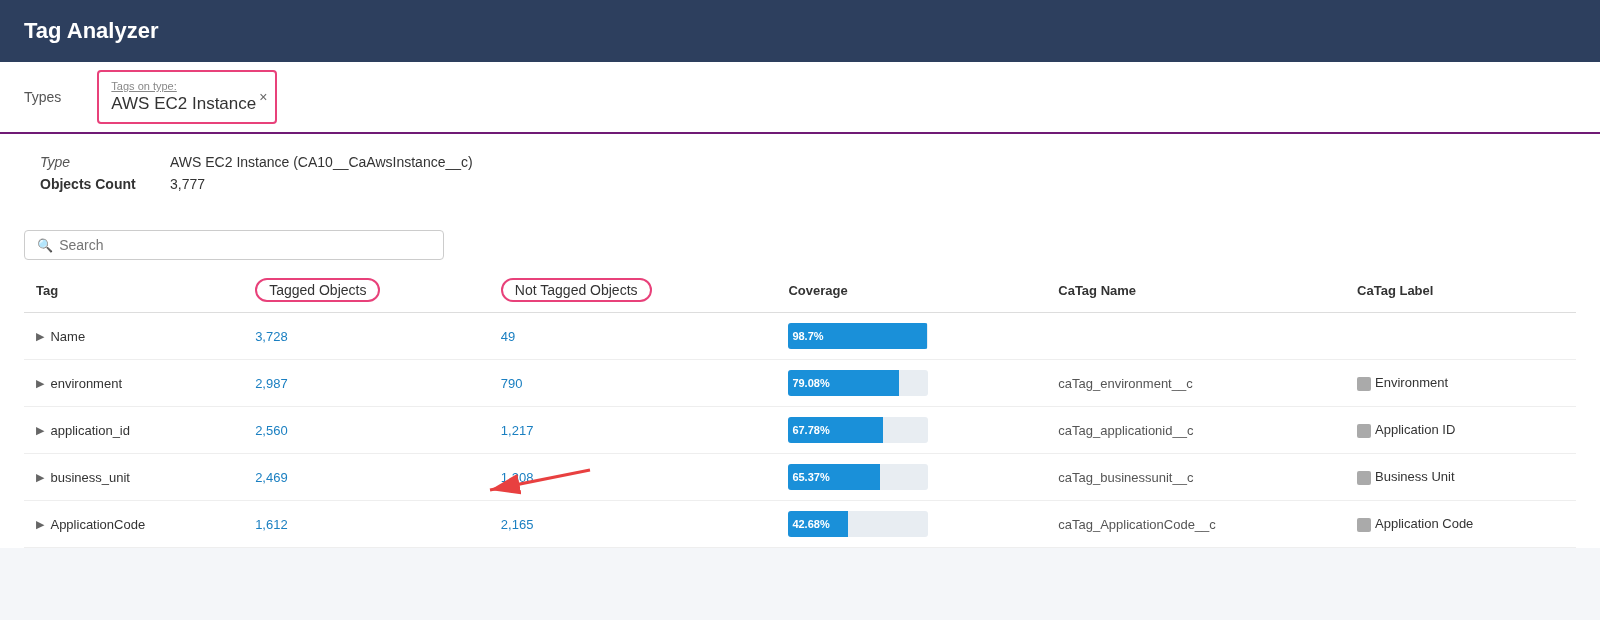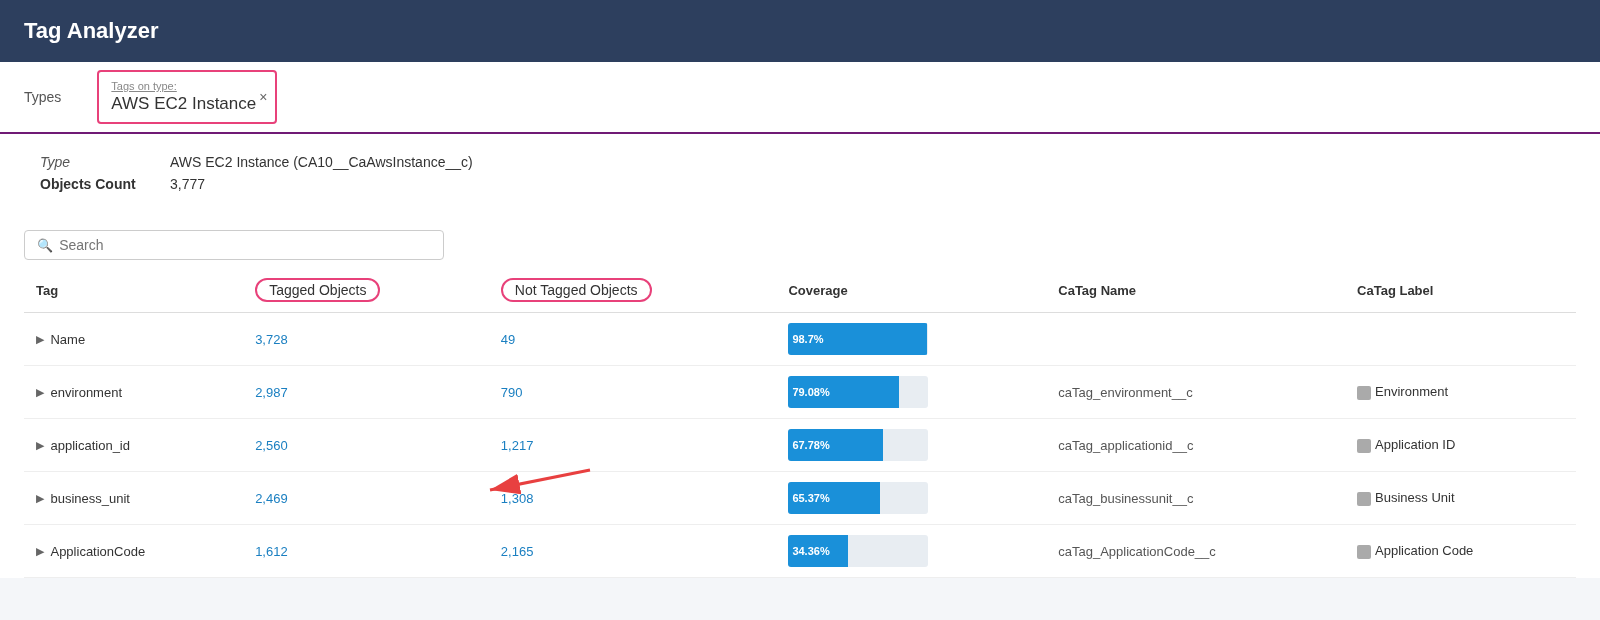--- a/index.html
+++ b/index.html
@@ -170,21 +170,21 @@
       gap: 6px;
     }
 
     .chevron {
       color: #666;
       font-size: 11px;
     }
 
     .coverage-bg {
       width: 140px;
-      height: 32px;
+      height: 26px;
       background: #e8edf2;
       border-radius: 3px;
       overflow: hidden;
       position: relative;
     }
 
     .coverage-fill {
       height: 100%;
       background: #1a90d9;
       display: flex;
@@ -346,21 +346,21 @@
             <td>
               <span class="row-tag">
                 <span class="chevron">▶</span>
                 <span>ApplicationCode</span>
               </span>
             </td>
             <td class="col-link">1,612</td>
             <td class="col-link">2,165</td>
             <td>
     <div class="coverage-bg">
-      <div class="coverage-fill" style="width:42.68%">34.36%</div>
+      <div class="coverage-fill" style="width:42.68%">42.68%</div>
     </div>
             </td>
             <td style="color: rgb(85, 85, 85);">caTag_ApplicationCode__c</td>
             <td><span class="catag-label-icon"></span><span>Application Code</span></td>
           </tr>
         </tbody>
     </table>
   </div>
 
   <svg class="arrow-overlay" xmlns="http://www.w3.org/2000/svg" style="position:absolute;top:0;left:0;width:100%;height:620px;pointer-events:none;">

